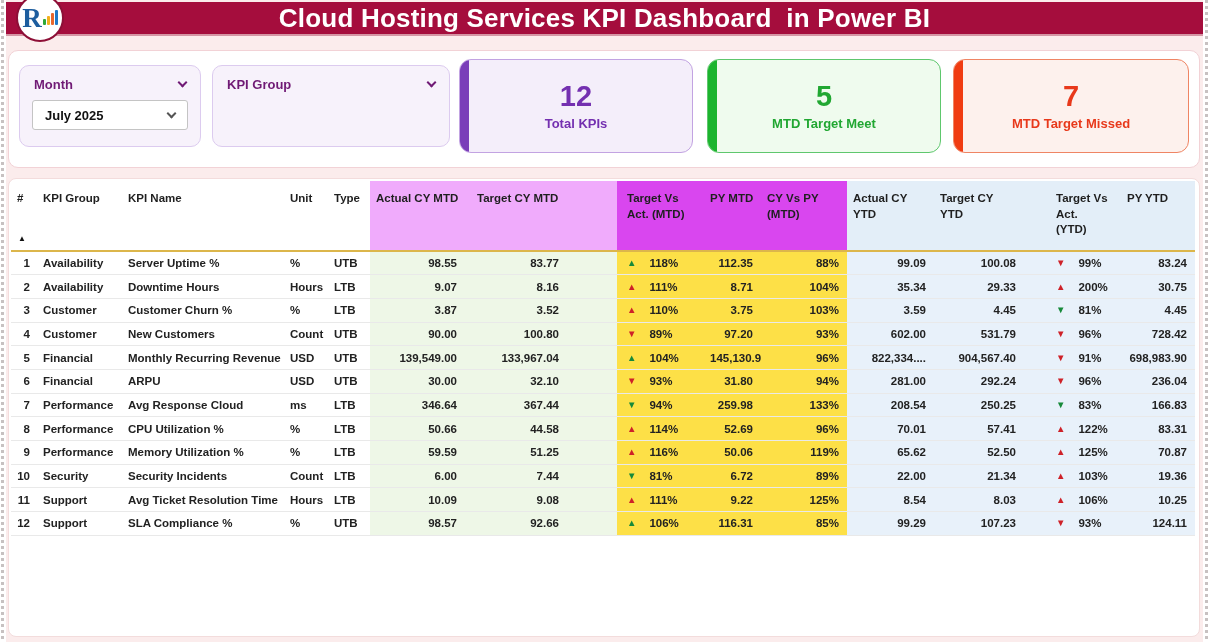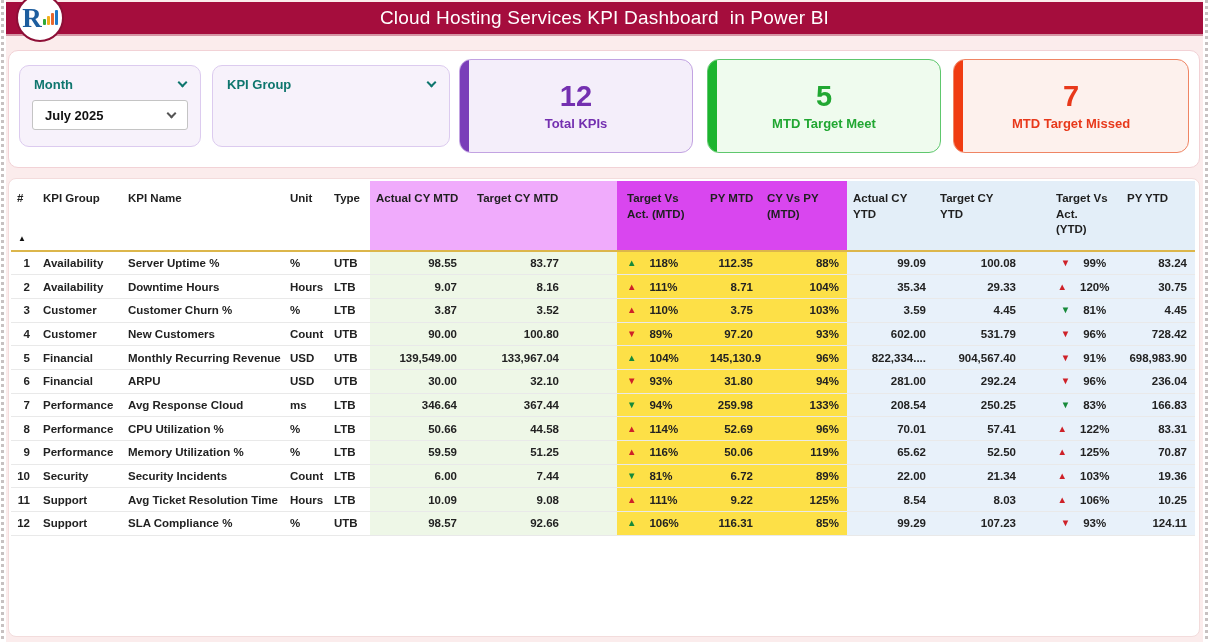--- a/index.html
+++ b/index.html
@@ -9,38 +9,38 @@
   
   .stitch { position:absolute; top:0; bottom:0; width:3px; z-index:40;
     background-image:repeating-linear-gradient(to bottom,#9a8f8f 0 3px, transparent 3px 6px); opacity:.55; }
   .stitch.left { left:1px; } .stitch.right { right:2px; }
 
   .page { position:absolute; left:6px; right:7px; top:0; bottom:0; background:#fbecec; }
 
   
   .band { position:absolute; left:0; right:0; top:2px; height:32px; background:#a50d3d;
     box-shadow:0 2px 0 #d595a4; display:flex; align-items:center; justify-content:center; }
-  .band-title { color:#ffffff; font-size:19px; font-weight:400; white-space:pre; letter-spacing:.2px; }
+  .band-title { color:#ffffff; font-size:26px; font-weight:700; white-space:pre; letter-spacing:.2px; }
   .logo { position:absolute; left:10px; top:-8px; width:48px; height:48px; border-radius:50%;
     background:#ffffff; border:2px solid #8d0f37; display:flex; align-items:center; justify-content:center; z-index:5; }
   .logo-r { font-family:"Liberation Serif", serif; font-size:27px; font-weight:700; color:#1d5d9e; margin-right:1px; }
   .logo-bars { display:flex; align-items:flex-end; gap:1px; height:16px; margin-bottom:2px; }
   .logo-bars i { display:block; width:3px; border-radius:1px; }
   .logo-bars i:nth-child(1){ height:6px; background:#2ea836; }
   .logo-bars i:nth-child(2){ height:9px;  background:#f2b01e; }
   .logo-bars i:nth-child(3){ height:12px; background:#e8662c; }
   .logo-bars i:nth-child(4){ height:15px; background:#1f78c8; }
 
   
   .filter-panel { position:absolute; left:2px; right:3px; top:50px; height:118px; background:#ffffff;
     border:1px solid #f2d2d6; border-radius:10px; }
   .slicer { position:absolute; top:14px; height:82px; background:#f7f2fb; border:1px solid #dccbef; border-radius:10px; padding:10px 12px; }
   .slicer-month { left:10px; width:182px; }
   .slicer-group { left:203px; width:238px; }
-  .slicer-head { display:flex; align-items:center; justify-content:space-between; color:#0f766e; font-weight:700; font-size:13px; margin:1px 2px 8px 2px; }
+  .slicer-head { display:flex; align-items:center; justify-content:space-between; color:#701a75; font-weight:700; font-size:13px; margin:1px 2px 8px 2px; }
   .chev { display:inline-block; width:7px; height:7px; border-right:2px solid currentColor; border-bottom:2px solid currentColor; transform:rotate(45deg); margin-top:-4px; }
   .slicer-select { height:30px; background:#ffffff; border:1px solid #c4c4c4; border-radius:3px;
     display:flex; align-items:center; justify-content:space-between; padding:0 12px; color:#111111; font-weight:700; font-size:13px; cursor:pointer; }
   .slicer-select .chev { color:#555; }
 
   .card { position:absolute; top:8px; height:94px; border-radius:12px; display:flex; flex-direction:column;
     align-items:center; justify-content:center; overflow:hidden; }
   .card .accent { position:absolute; left:0; top:0; bottom:0; width:9px; }
   .card .num { font-size:29px; font-weight:700; line-height:1.1; }
   .card .lbl { font-size:13px; font-weight:700; margin-top:3px; }
@@ -66,21 +66,21 @@
   th.z1 { background:#f0abfc; } th.z2 { background:#d946ef; } th.z3 { background:#e3eef8; }
   th.pad12 { padding-left:12px; } th.pad32 { padding-left:32px; } th.pad10 { padding-left:10px; }
   .sort-tri { position:absolute; left:7px; bottom:5px; font-size:8px; color:#111; }
   td { font-size:11.5px; font-weight:600; color:#222222; height:23.7px; padding:0 6px;
        border-bottom:1px solid #e9e9e9; white-space:nowrap; overflow:hidden; }
   td.num { text-align:right; padding-right:7px; }
   td.left { text-align:left; }
   td.right { text-align:right; padding-right:8px; }
   td.z1 { background:#eef7e7; } td.z2 { background:#fde047; } td.z3 { background:#e8f1fa; }
   td.tgt { padding-right:58px; }
-  td.tva1 { padding-left:10px; } td.tva2 { padding-left:32px;text-align:center; }
+  td.tva1 { padding-left:10px; } td.tva2 { padding-left:32px; }
   .tri { font-size:9.5px; display:inline-block; transform:translateY(-1px); }
   .tri.green { color:#178a3a; } .tri.red { color:#ce2128; }
   .pct { margin-left:13px; }
 </style>
 </head>
 <body>
 
 <div class="canvas">
   <div class="stitch left"></div>
   <div class="stitch right"></div>
@@ -201,21 +201,21 @@
               <td class="left">Downtime Hours</td>
               <td class="left">Hours</td>
               <td class="left">LTB</td>
               <td class="right z1">9.07</td>
               <td class="right z1 tgt">8.16</td>
               <td class="z2 tva1"><span class="tri red">▲</span><span class="pct">111%</span></td>
               <td class="right z2">8.71</td>
               <td class="right z2">104%</td>
               <td class="right z3">35.34</td>
               <td class="right z3">29.33</td>
-              <td class="z3 tva2"><span class="tri red">▲</span><span class="pct">120%</span></td>
+              <td class="z3 tva2"><span class="tri red">▲</span><span class="pct">200%</span></td>
               <td class="right z3">30.75</td>
             </tr>
             <tr>
               <td class="num">3</td>
               <td class="left">Customer</td>
               <td class="left">Customer Churn %</td>
               <td class="left">%</td>
               <td class="left">LTB</td>
               <td class="right z1">3.87</td>
               <td class="right z1 tgt">3.52</td>

